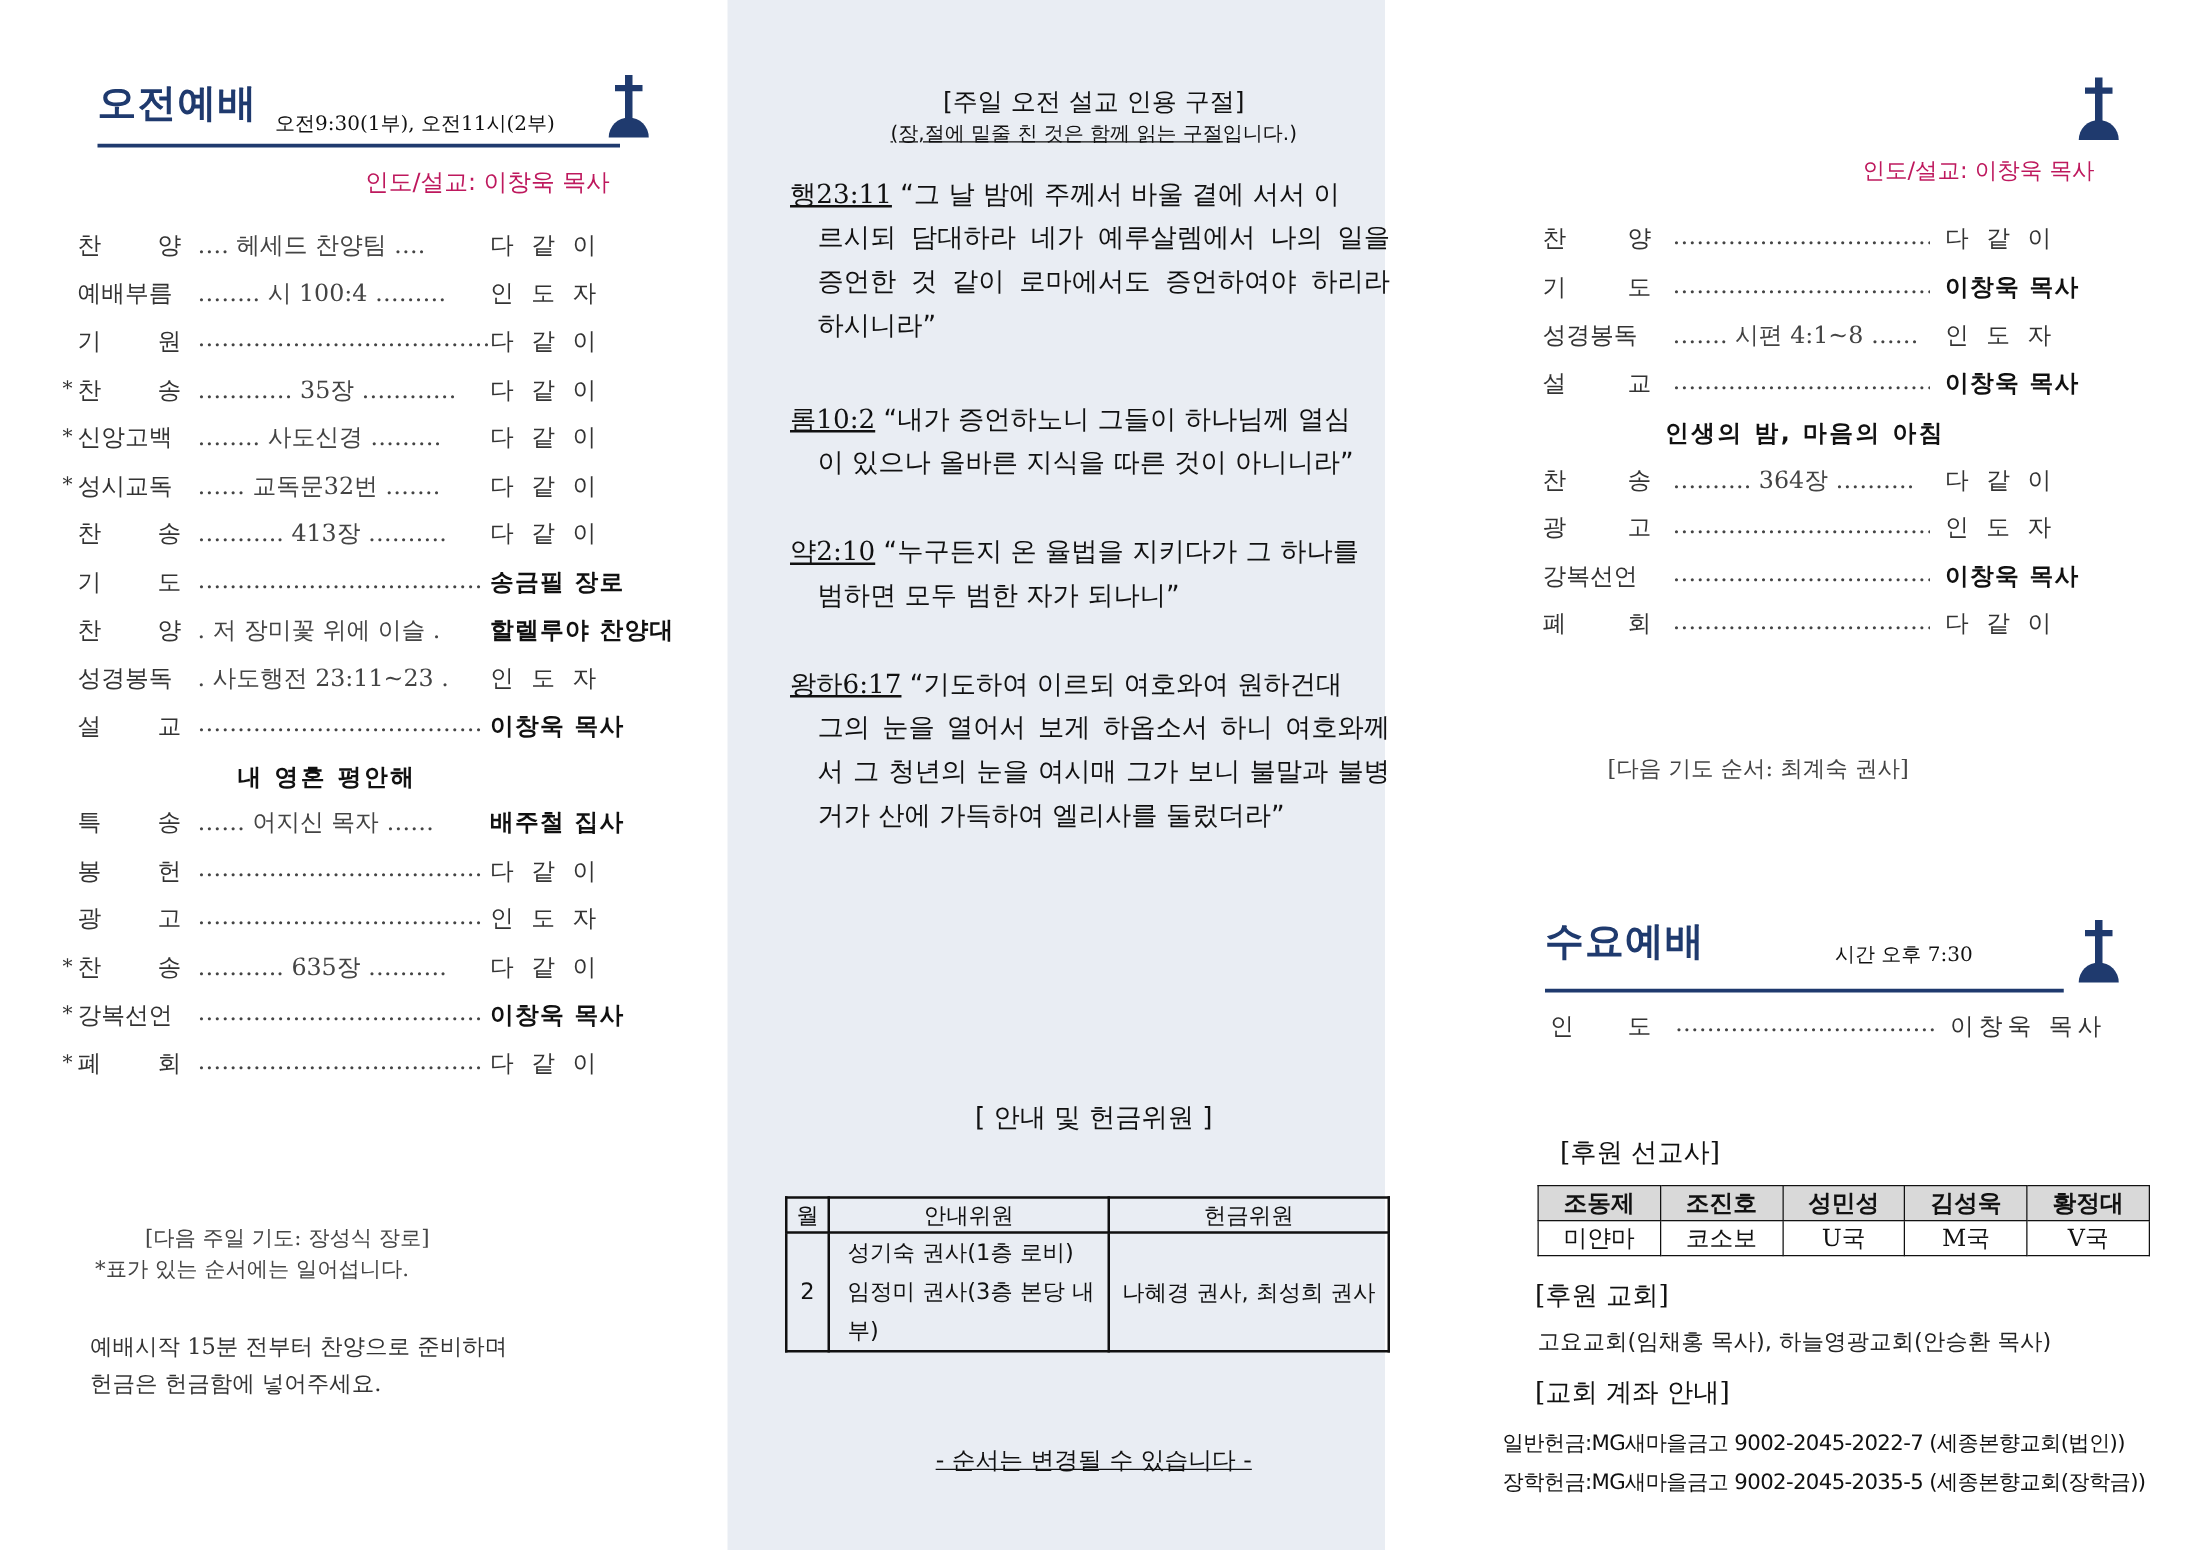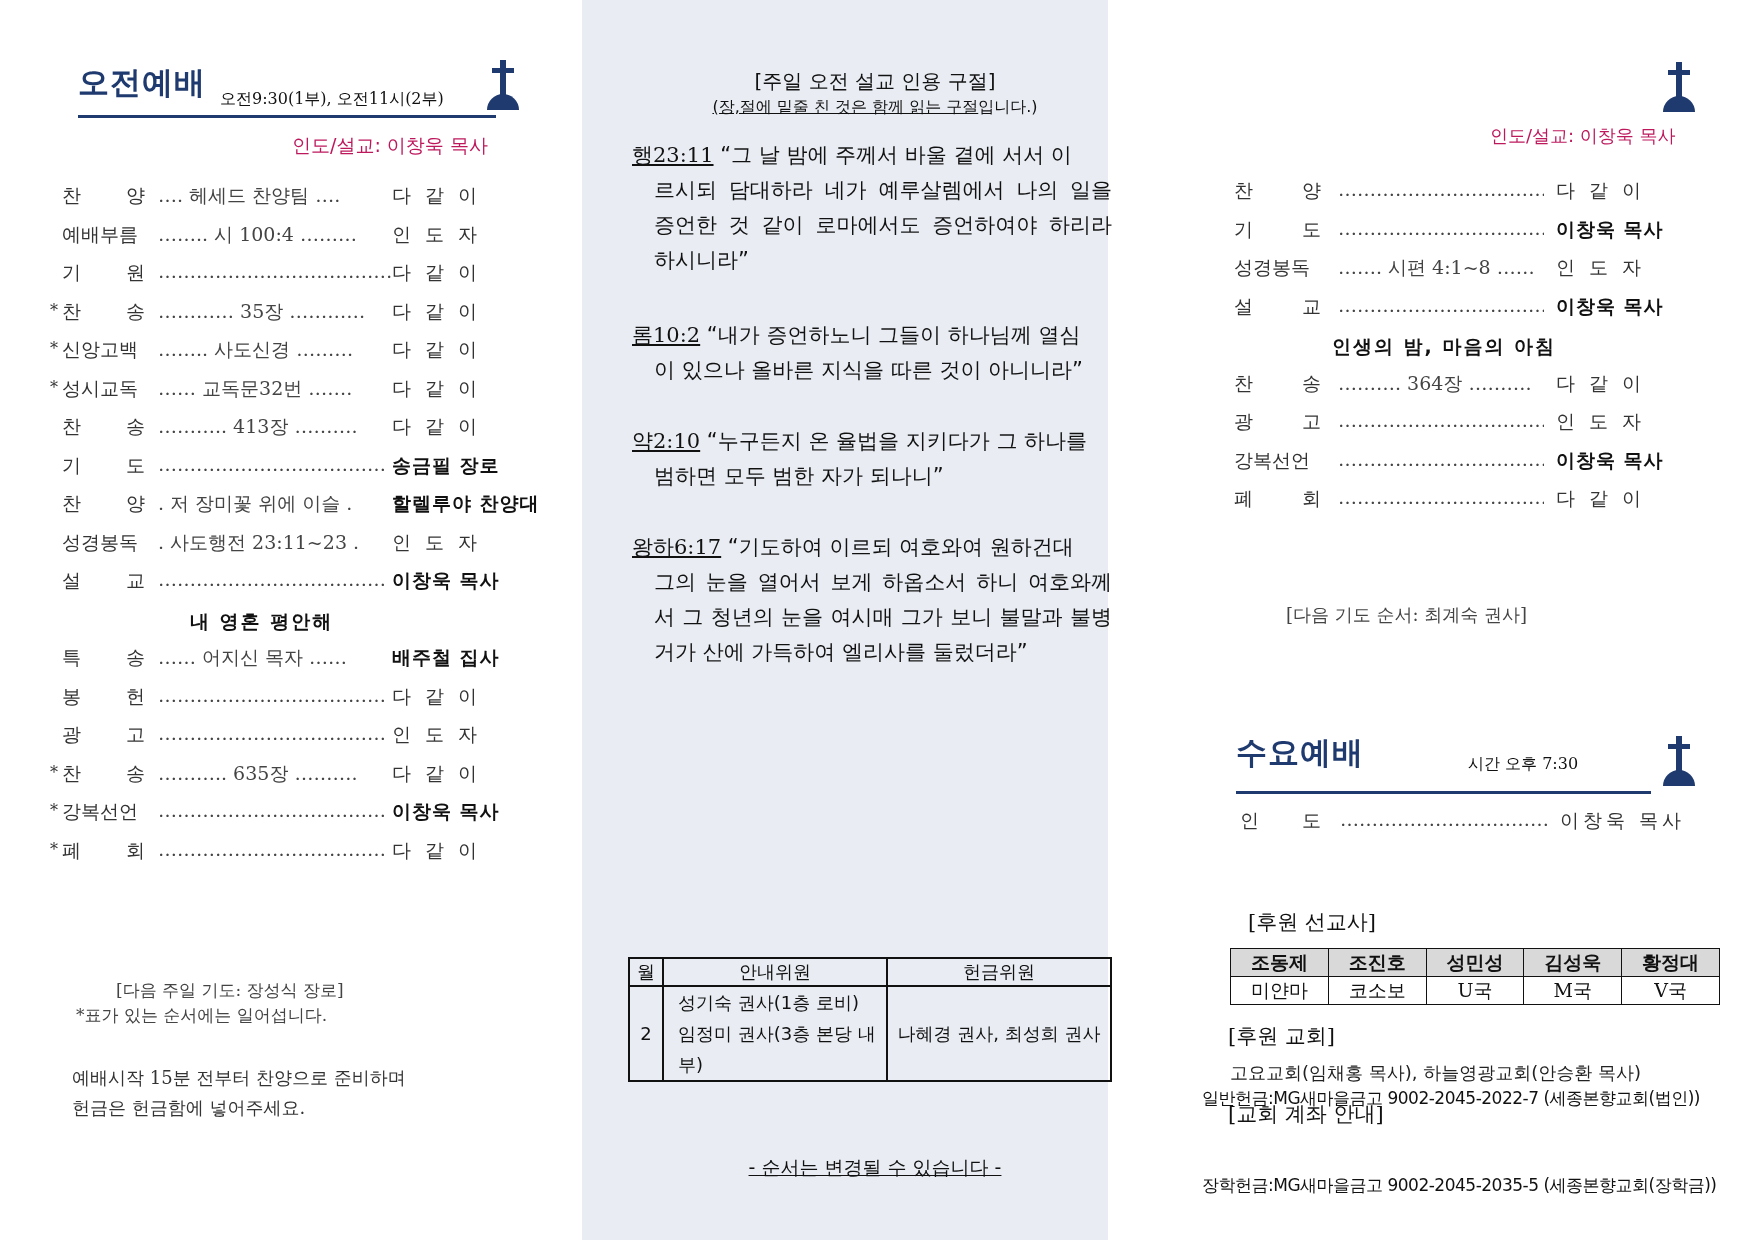--- a/index.html
+++ b/index.html
@@ -197,20 +197,21 @@
   <div class="mid-title" style="top:68px;">[주일 오전 설교 인용 구절]</div>
   <div class="mid-sub" style="top:97px;"><u>(장,절에 밑줄 친 것은 함께 읽는 구절</u><span>입니다.)</span></div>
 
   <div id="verses-container">
       <div class="verse" style="top: 138px;"><span class="ref">행23:11</span><span> “그 날 밤에 주께서 바울 곁에 서서 이</span><span class="indent">르시되 담대하라 네가 예루살렘에서 나의 일을 증언한 것 같이 로마에서도 증언하여야 하리라 하시니라”</span></div>
       <div class="verse" style="top: 318px;"><span class="ref">롬10:2</span><span> “내가 증언하노니 그들이 하나님께 열심</span><span class="indent">이 있으나 올바른 지식을 따른 것이 아니니라”</span></div>
       <div class="verse" style="top: 424px;"><span class="ref">약2:10</span><span> “누구든지 온 율법을 지키다가 그 하나를</span><span class="indent">범하면 모두 범한 자가 되나니”</span></div>
       <div class="verse" style="top: 530px;"><span class="ref">왕하6:17</span><span> “기도하여 이르되 여호와여 원하건대</span><span class="indent">그의 눈을 열어서 보게 하옵소서 하니 여호와께서 그 청년의 눈을 여시매 그가 보니 불말과 불병거가 산에 가득하여 엘리사를 둘렀더라”</span></div>
     </div>
 
+  <div class="usher-title" style="top:880px;">[ 안내 및 헌금위원 ]</div>
   <table class="usher">
     <tbody>
         <tr>
       <th style="width:34px;">월</th>
       <th style="width:224px;">안내위원</th>
       <th>헌금위원</th>
     </tr>
     <tr>
       <td>2</td>
       <td class="names">
@@ -320,14 +321,14 @@
         <td>코소보</td>
         <td>U국</td>
         <td>M국</td>
         <td>V국</td>
       </tr>
 </tbody>
   </table>
 <div class="subhead" style="left:1228px; top:1022px;">[후원 교회]</div>
 <div class="churches" style="left:1230px; top:1061px;">고요교회(임채홍 목사), 하늘영광교회(안승환 목사)</div>
 <div class="subhead" style="left:1228px; top:1100px;">[교회 계좌 안내]</div>
-<div class="account" style="left:1202px; top:1087px;">일반헌금:MG새마을금고 9002-2045-2022-7 (세종본향교회(법인))</div>
+<div class="account" style="left:1202px; top:1143px;">일반헌금:MG새마을금고 9002-2045-2022-7 (세종본향교회(법인))</div>
 <div class="account" style="left:1202px; top:1174px;">장학헌금:MG새마을금고 9002-2045-2035-5 (세종본향교회(장학금))</div>
 
 </body></html>

